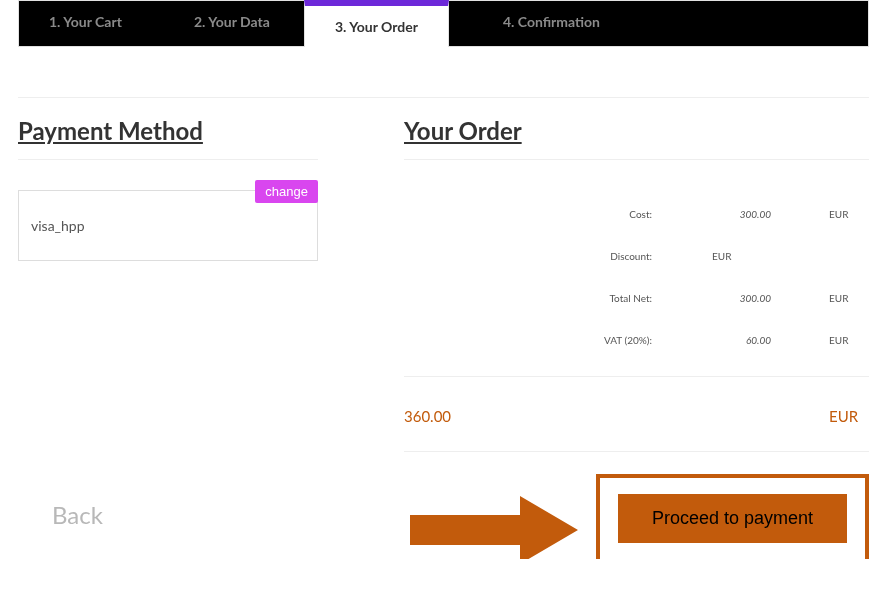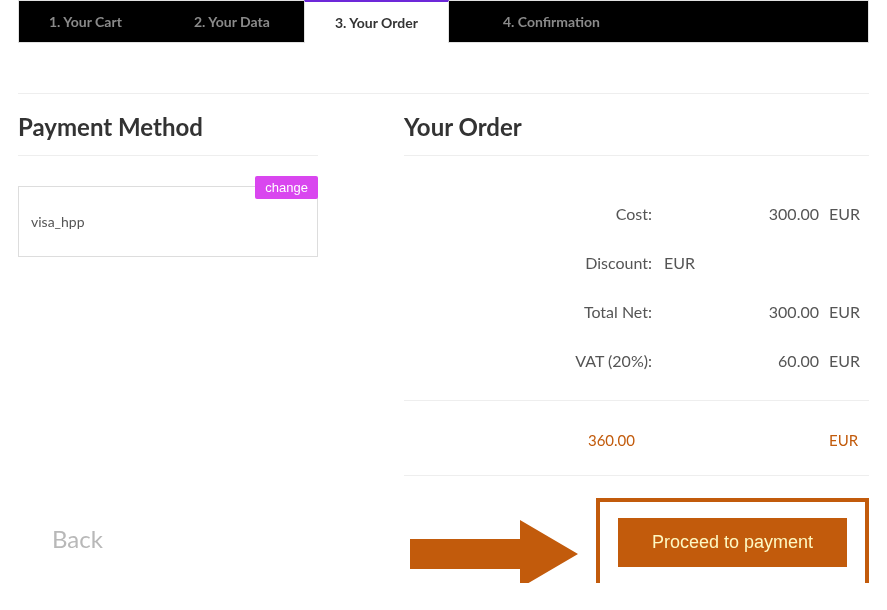--- a/index.html
+++ b/index.html
@@ -18,21 +18,21 @@
   .tab {
     padding: 12px 30px;
     color: #8a8a8a;
     font-weight: 700;
     font-size: 14px;
     cursor: pointer;
   }
   .tab.active {
     background: #fff;
     color: #333;
-    border-top: 2px solid #6d28d9;
+    border-top: 6px solid #6d28d9;
     border-left: 1px solid #e1e1e1;
     border-right: 1px solid #e1e1e1;
     margin-top: -1px;
     margin-bottom: -1px;
   }
   .tab-1 { min-width: 145px; }
   .tab-2 { min-width: 140px; }
   .tab-3 { min-width: 140px; }
   .tab-4 { min-width: 160px; margin-left: 24px; }
 
@@ -52,20 +52,21 @@
   }
   .right {
     flex: 1;
     margin-left: 46px;
   }
   h2 {
     font-size: 24px;
     font-weight: 700;
     color: #333;
     margin-bottom: 14px;
+    text-decoration: underline;
   }
   .section-hr {
     border: none;
     border-top: 1px solid #eee;
   }
 
   .payment-block {
     position: relative;
     margin-top: 30px;
   }
@@ -87,54 +88,56 @@
     font-size: 14px;
     color: #555;
     margin-top: 14px;
   }
 
   .order-lines {
     margin-top: 48px;
   }
   .line {
     display: flex;
-    font-size: 16px;
+    font-size: 10px;
     color: #555;
     margin-bottom: 30px;
+    gap: 48px;
   }
   .line .label {
     width: 260px;
     text-align: right;
     padding-right: 12px;
   }
   .line .value {
     flex: 1;
     text-align: right;
     padding-right: 10px;
+    font-style: italic;
   }
   .line .curr {
     width: 40px;
     text-align: left;
   }
 
   .order-hr {
     border: none;
     border-top: 1px solid #eee;
     margin-top: 4px;
   }
 
   .total-line {
     display: flex;
     font-size: 15px;
     color: #c25b0c;
     margin-top: 30px;
   }
   .total-line .value {
     flex: 1;
-    text-align: center;
+    text-align: left;
     padding-right: 10px;
   }
   .total-line .curr {
     width: 40px;
     text-align: left;
   }
 
   .footer {
     display: flex;
     align-items: center;
@@ -156,21 +159,21 @@
 
   .proceed-wrap {
     position: absolute;
     right: 18px;
     top: 4px;
     border: 4px solid #c25b0c;
     padding: 16px 18px;
   }
   .proceed-btn {
     background: #c25b0c;
-    color: #fef9c3;
+    color: #000000;
     border: none;
     font-size: 18px;
     padding: 14px 34px;
     cursor: pointer;
   }
 </style>
 </head>
 <body>
 
 <div class="tabs">

